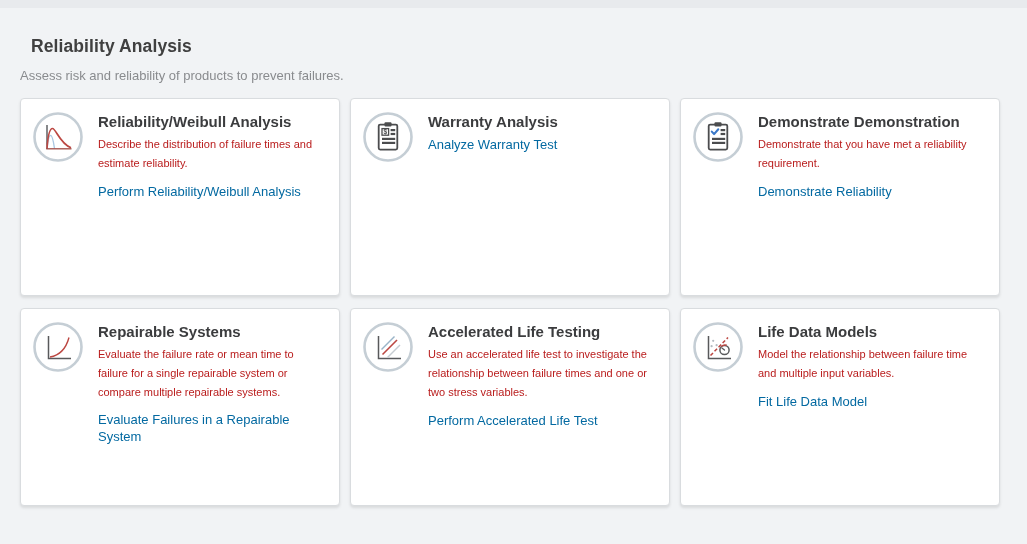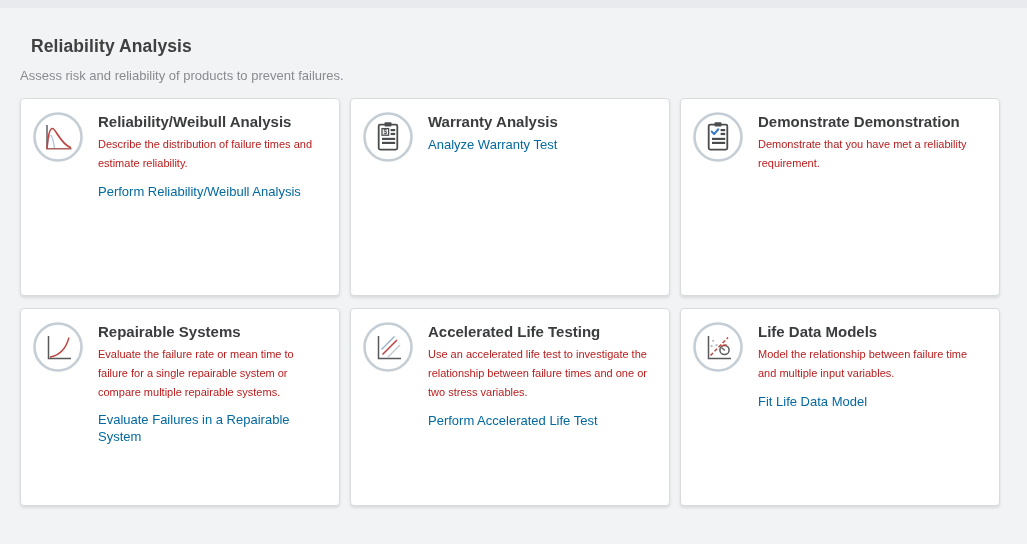--- a/index.html
+++ b/index.html
@@ -137,20 +137,21 @@
           <path d="M18.8 19.6 l2.3 2.5 l4.2 -4.8" stroke="#3a78c8" stroke-width="2.1" fill="none" stroke-linecap="round" stroke-linejoin="round"></path>
           <rect x="27.6" y="17" width="4.6" height="2.2" fill="#4b4c4e"></rect>
           <rect x="27.6" y="20.9" width="4.6" height="2.2" fill="#4b4c4e"></rect>
           <rect x="19" y="25.8" width="13.2" height="2.2" fill="#4b4c4e"></rect>
           <rect x="19" y="29.8" width="13.2" height="2.2" fill="#4b4c4e"></rect>
         </svg>
       </div>
       <div class="card-body">
         <h2 class="card-title">Demonstrate Demonstration</h2>
         <p class="card-desc">Demonstrate that you have met a reliability requirement.</p>
+        <a href="#" class="card-link">Demonstrate Reliability</a>
       </div>
     </section>
 
     <section class="card">
       <div class="icon-wrap">
         <svg width="50" height="50" viewBox="0 0 50 50">
           <circle cx="25" cy="25" r="23.5" fill="#ffffff" stroke="#c5ced5" stroke-width="2.6"></circle>
           <path d="M15.5 14 V36.5 H38" stroke="#58595b" stroke-width="1.5" fill="none"></path>
           <path d="M17 35 C26 33.5, 33 26.5, 36 15.5" stroke="#bc4742" stroke-width="1.4" fill="none"></path>
         </svg>

